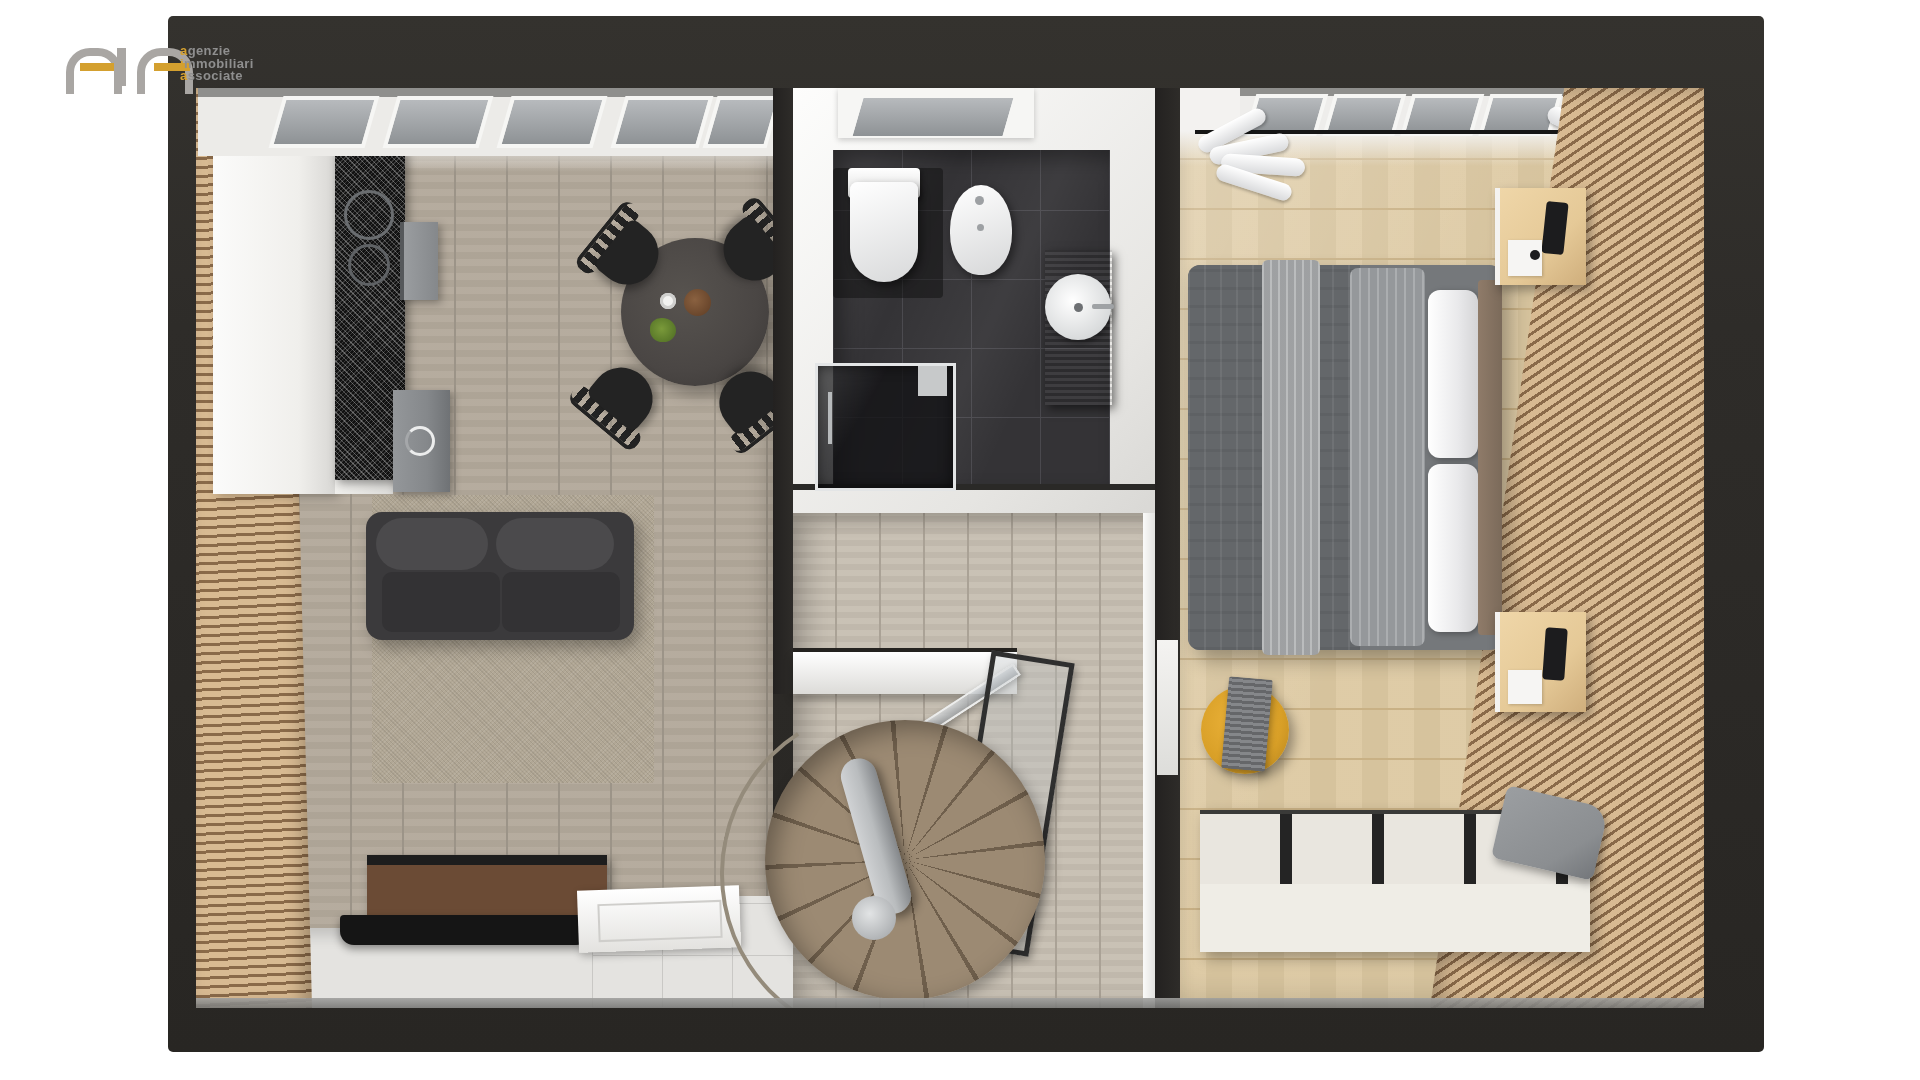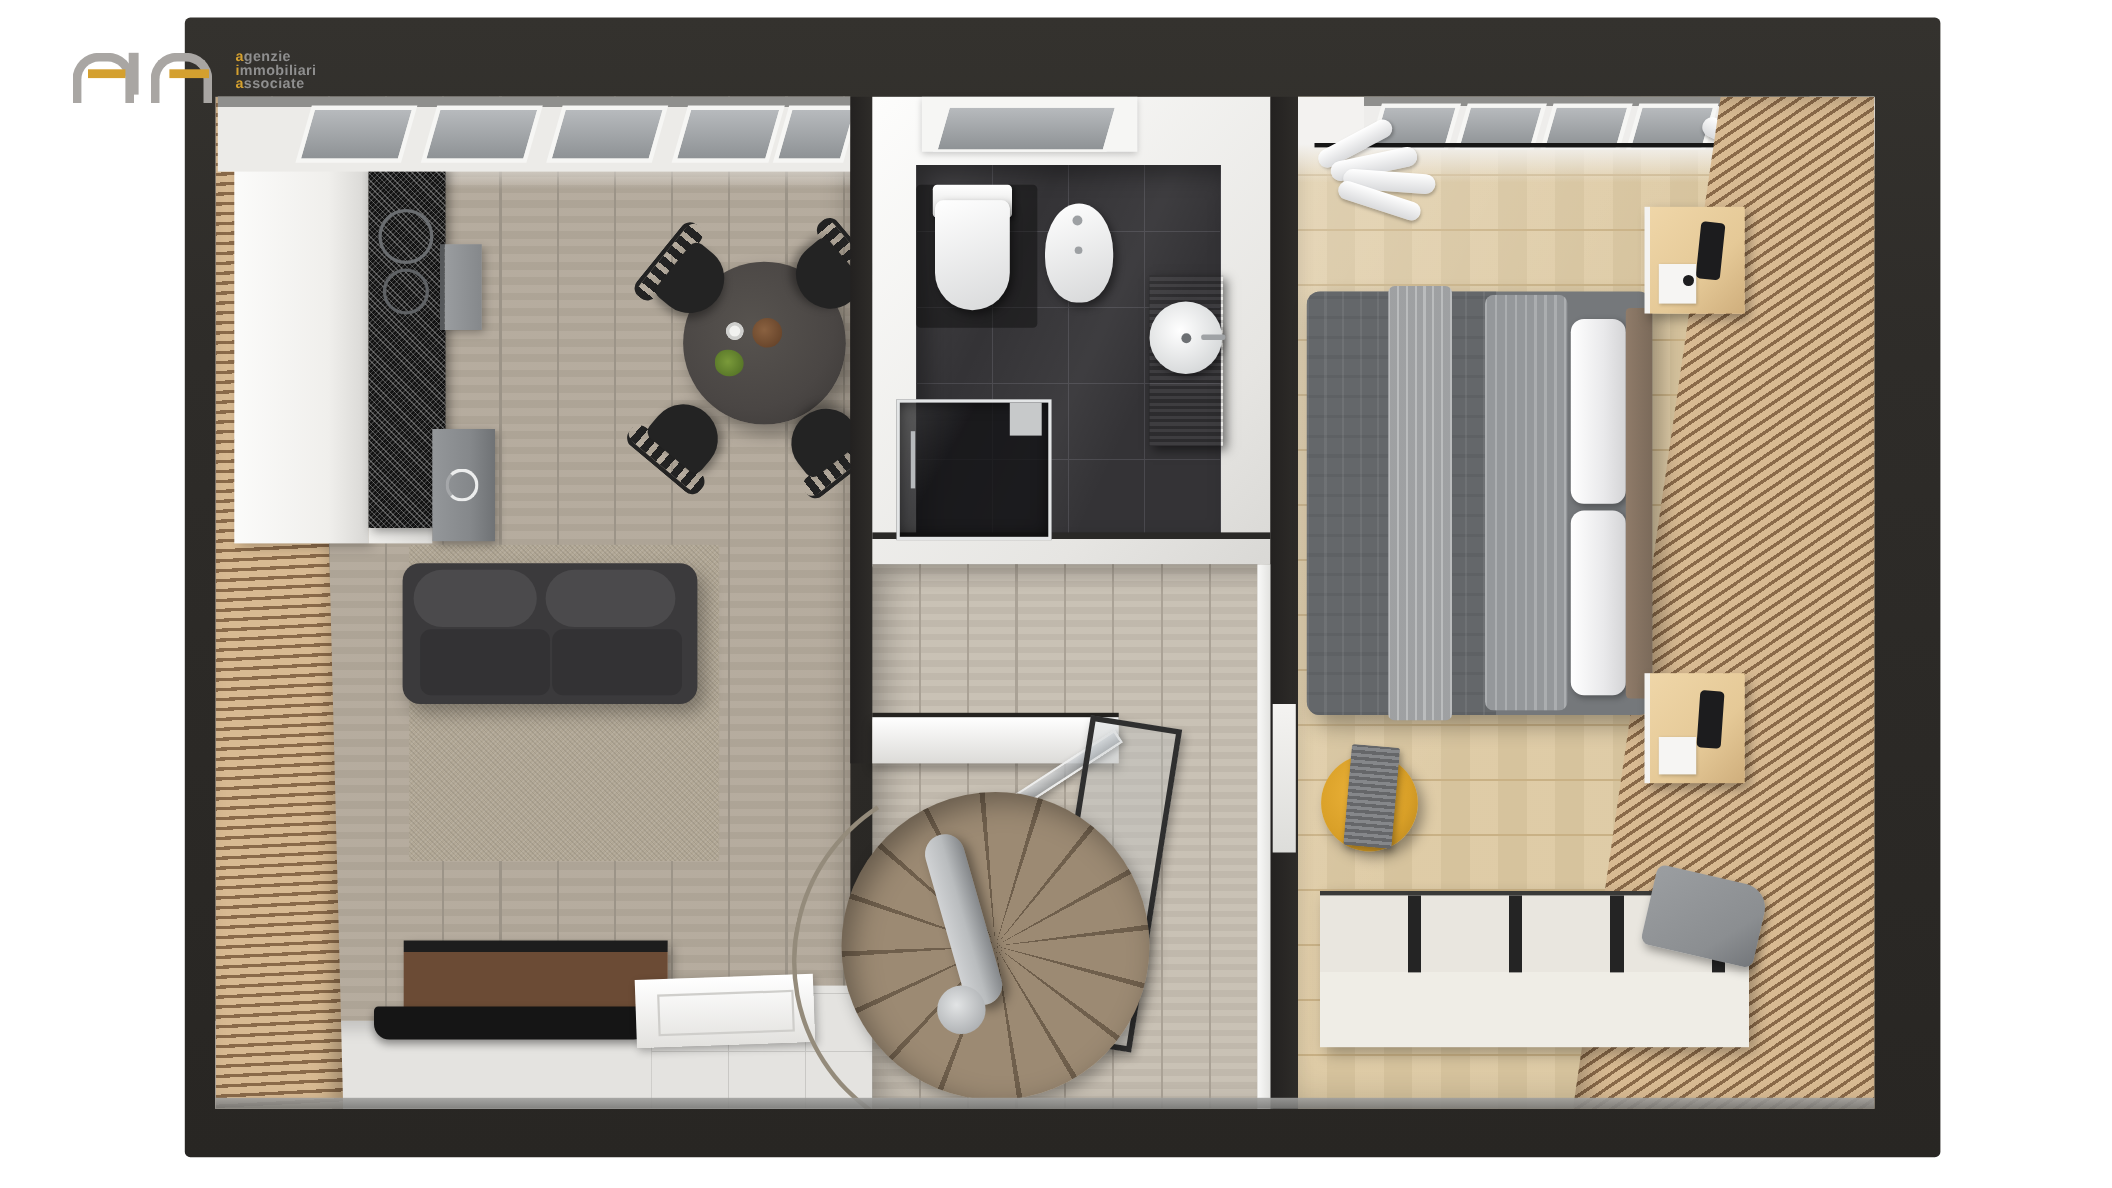--- a/index.html
+++ b/index.html
@@ -229,20 +229,20 @@
   <div class="abs" style="left:1498px;top:796px;width:104px;height:74px;background:linear-gradient(135deg,#9b9ea1,var(--tray) 70%,#73767a);border-radius:8px 22px 8px 8px;transform:rotate(13deg);box-shadow:3px 4px 9px rgba(0,0,0,.35);"></div>
 
   <div class="abs" style="left:196px;top:998px;width:1508px;height:10px;background:linear-gradient(180deg,rgba(160,160,158,.9),rgba(120,120,118,.9));"></div>
 
   <div class="abs" style="left:56px;top:42px;width:230px;height:48px;">
     <div class="abs" style="left:10px;top:6px;width:40px;height:38px;border:8px solid var(--logo_arch);border-bottom:none;border-radius:24px 24px 0 0;"></div>
     <div class="abs" style="left:61px;top:6px;width:9px;height:38px;background:var(--logo_arch);"></div>
     <div class="abs" style="left:81px;top:6px;width:40px;height:38px;border:8px solid var(--logo_arch);border-bottom:none;border-radius:24px 24px 0 0;"></div>
     <div class="abs" style="left:24px;top:21px;width:34px;height:8px;background:var(--gold);"></div>
     <div class="abs" style="left:98px;top:21px;width:36px;height:8px;background:var(--gold);"></div>
-    <div class="abs" style="left:158px;top:3px;width:110px;height:44px;">
+    <div class="abs" style="left:124px;top:3px;width:110px;height:44px;">
       <span class="logo-line"><b>a</b><span>genzie</span></span>
       <span class="logo-line"><b>i</b><span>mmobiliari</span></span>
       <span class="logo-line"><b>a</b><span>ssociate</span></span>
     </div>
   </div>
 
 </div>
 
 </body></html>

